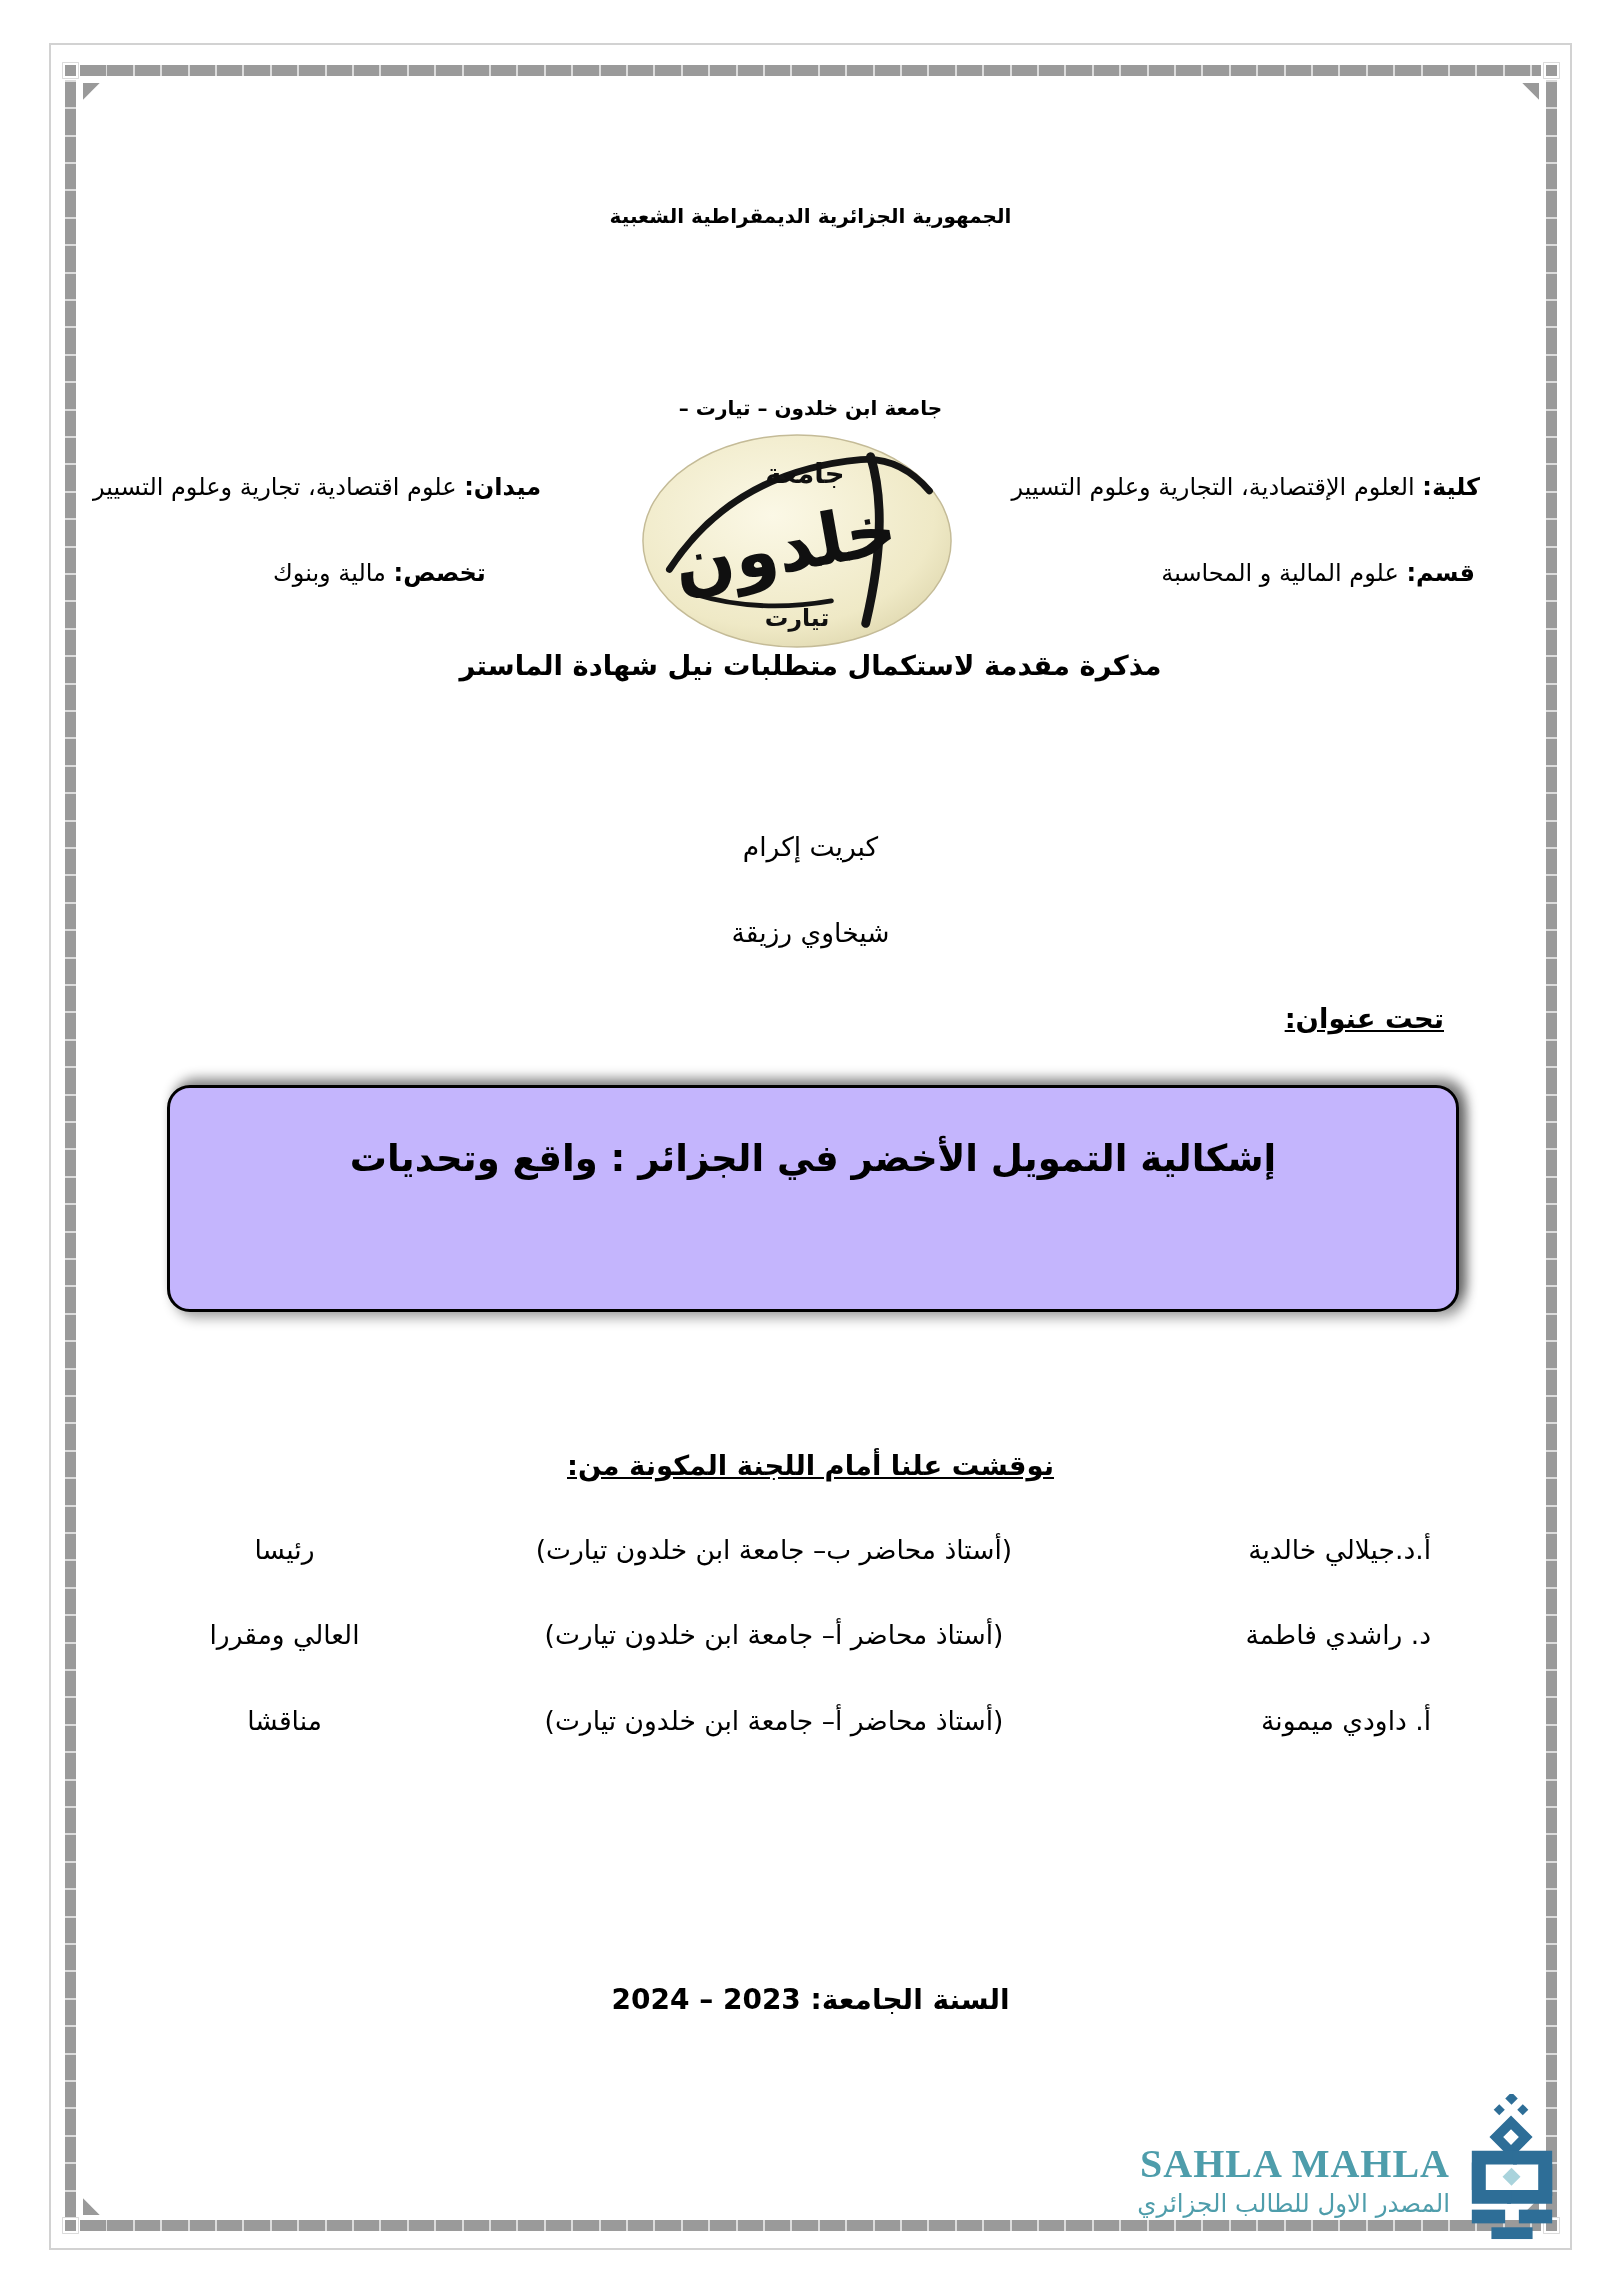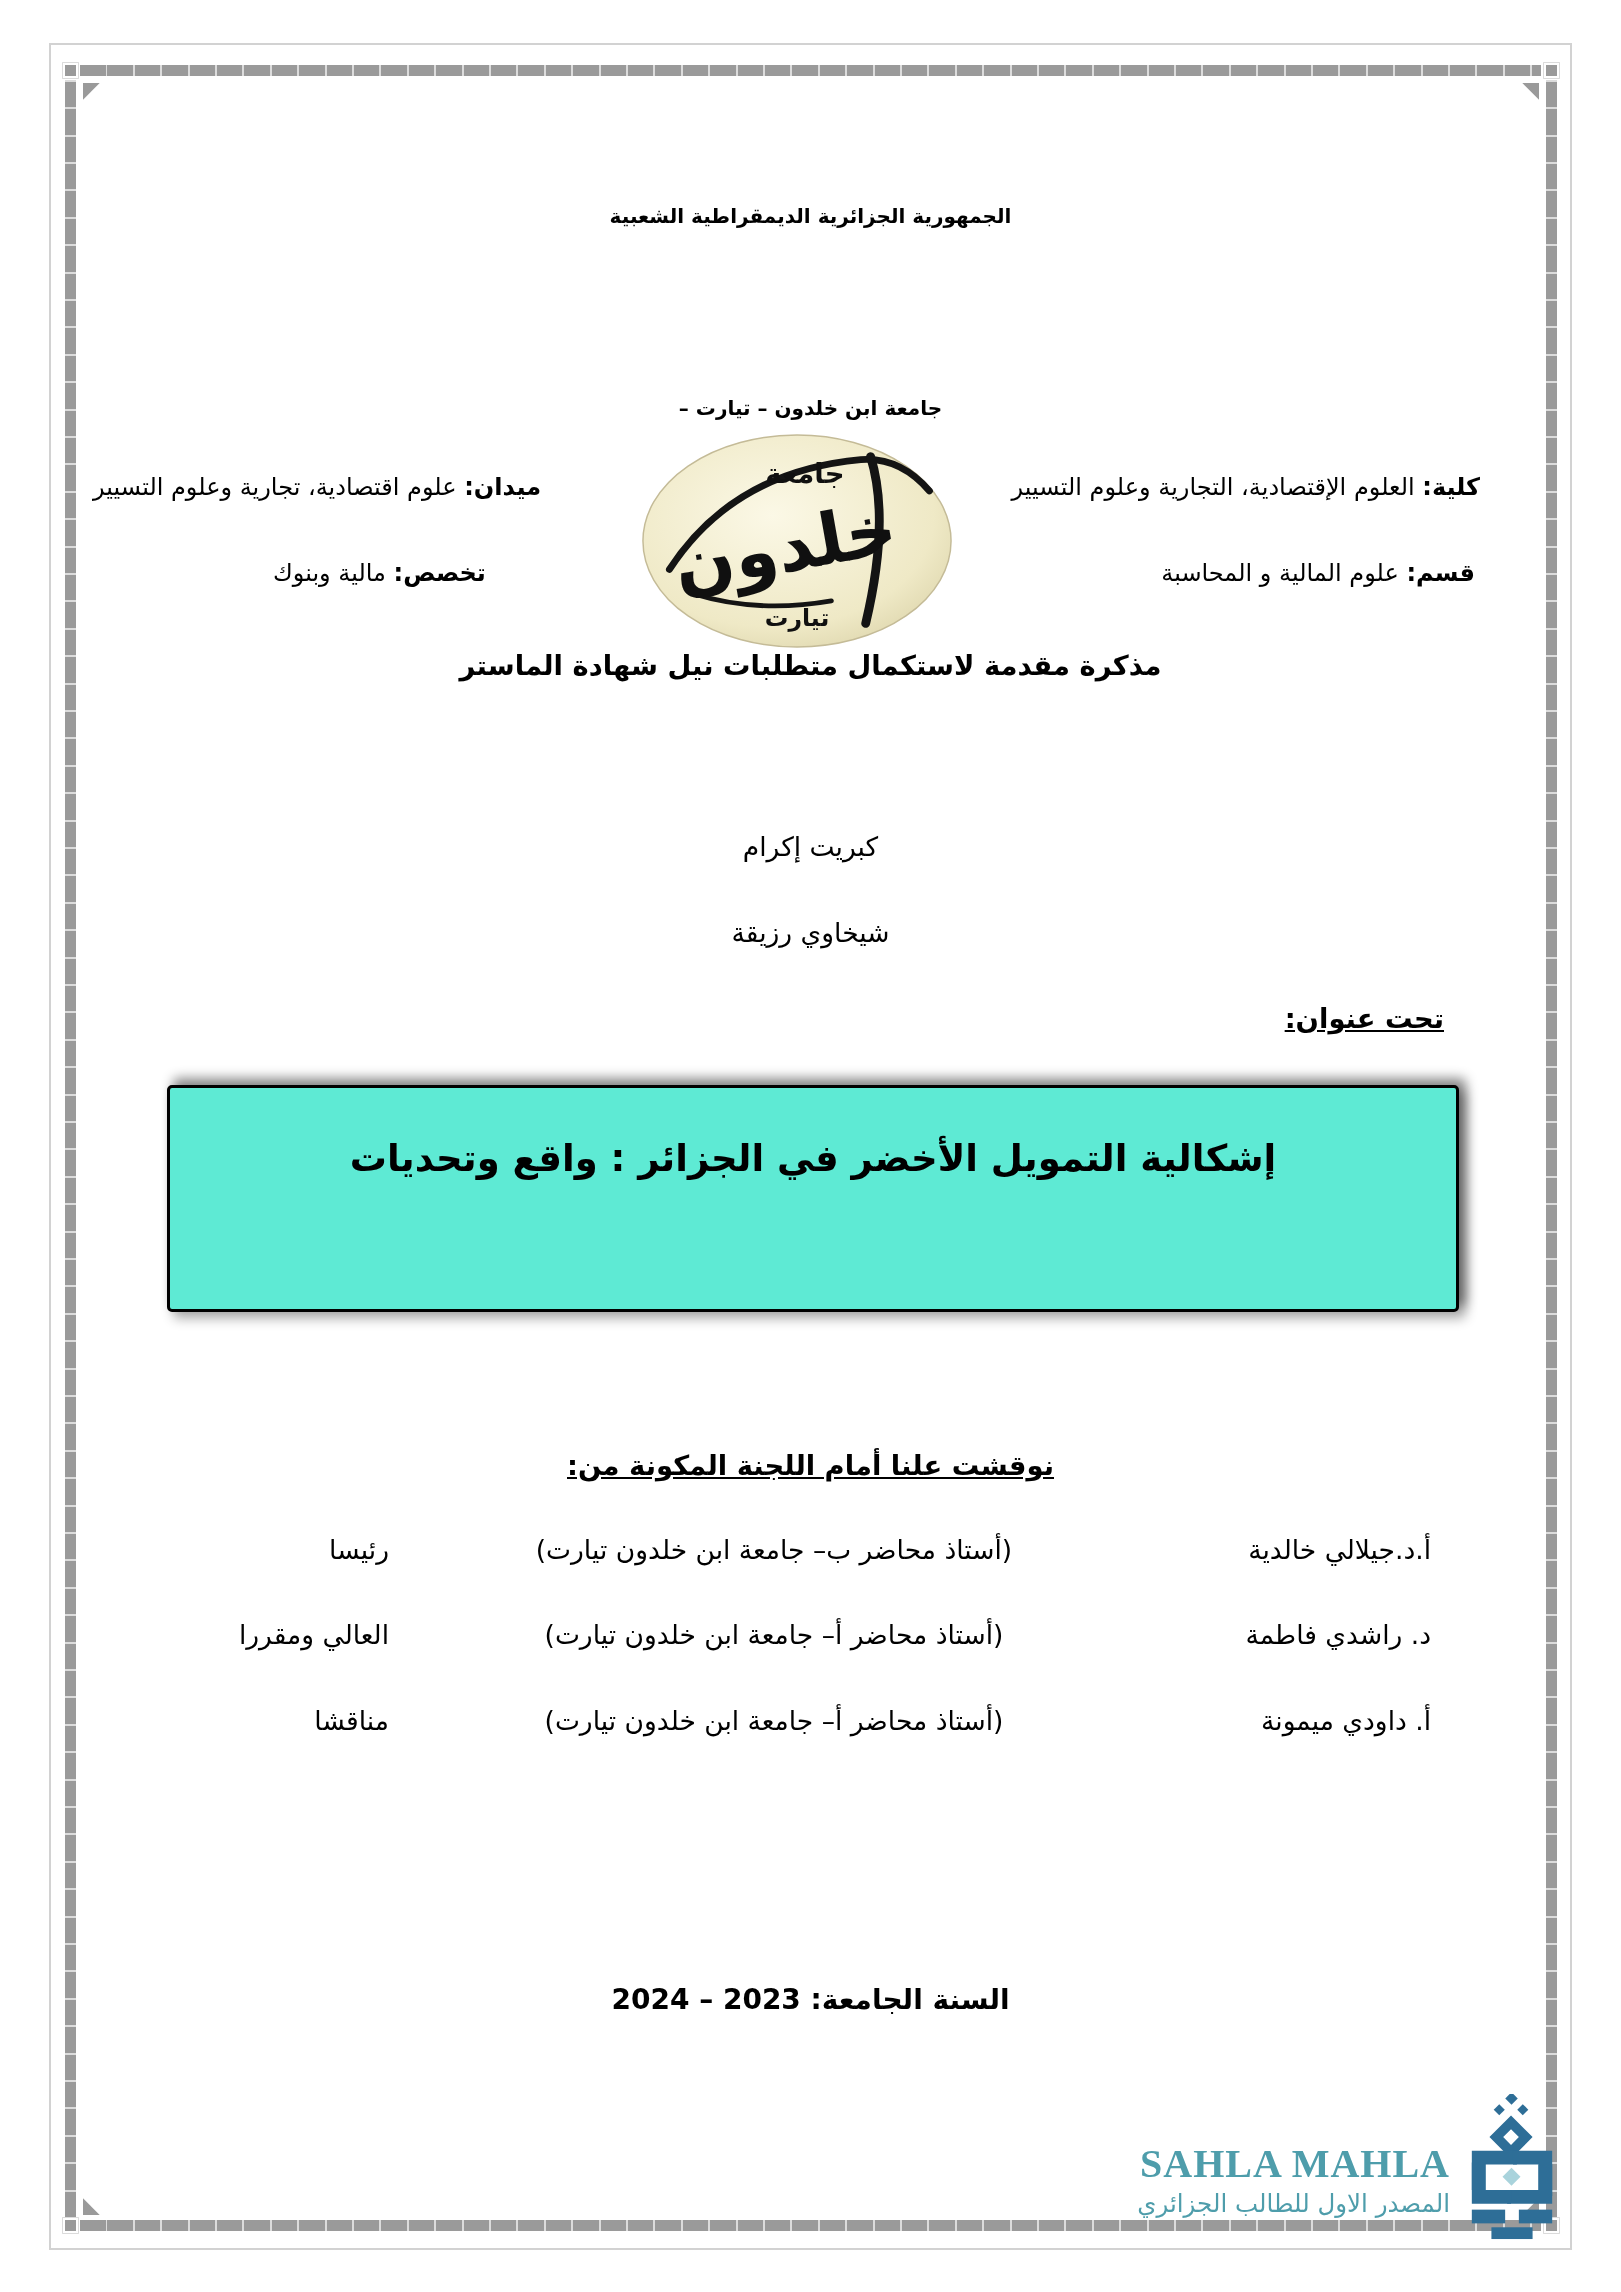--- a/index.html
+++ b/index.html
@@ -42,33 +42,33 @@
   .tri-br{right:82px;bottom:78px;clip-path:polygon(100% 0,100% 100%,0 100%);}
 
   
   .h-line{font-size:20px;}
   .aff{font-size:24px;}
   .student{font-size:26.5px;}
   .note{font-size:27.4px;}
 
   .title-box{
     left:167px;top:1085px;width:1286px;height:221px;
-    border:3.9px solid #000;border-radius:5px;
-    background:#5eead4;
+    border:3.9px solid #000;border-radius:23px;
+    background:#c4b5fd;
     box-shadow:6.9px -6.9px 11.8px rgba(0,0,0,0.45), 6.9px 6.9px 11.8px rgba(0,0,0,0.30);
   }
   .title-text{
     display:block;text-align:center;padding-top:49px;
     font-size:37px;font-weight:bold;
   }
 
   .committee-row{left:0;right:0;height:45px;font-size:26.5px;}
   .c-name{position:absolute;right:190px;direction:rtl;white-space:nowrap;}
   .c-grade{position:absolute;left:519px;width:510px;text-align:center;direction:rtl;white-space:nowrap;}
-  .c-role{position:absolute;left:164px;width:225px;direction:rtl;white-space:nowrap;}
+  .c-role{position:absolute;left:172px;width:225px;text-align:center;direction:rtl;white-space:nowrap;}
 
   .year-line{font-size:28px;}
 
   
   .brand-block{right:171px;top:2140px;text-align:right;}
   .brand-name{
     font-size:40px;font-weight:bold;letter-spacing:1px;
     color:#4E9DAB;font-family:"Liberation Serif",serif;white-space:nowrap;
   }
   .brand-tagline{

